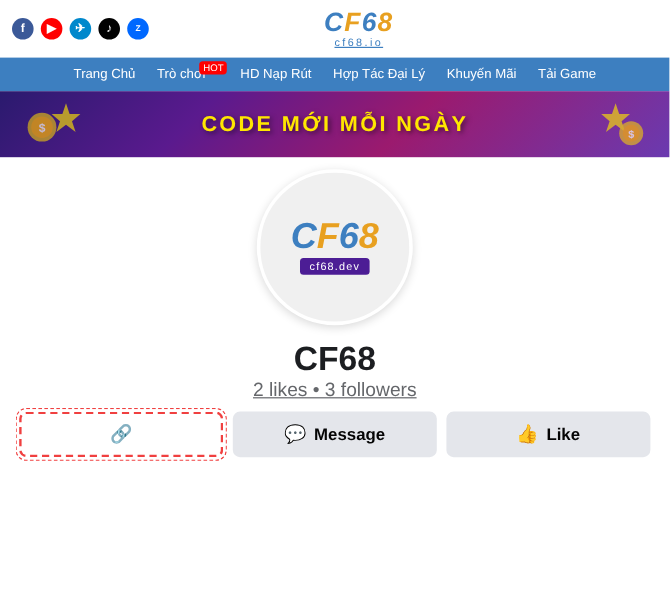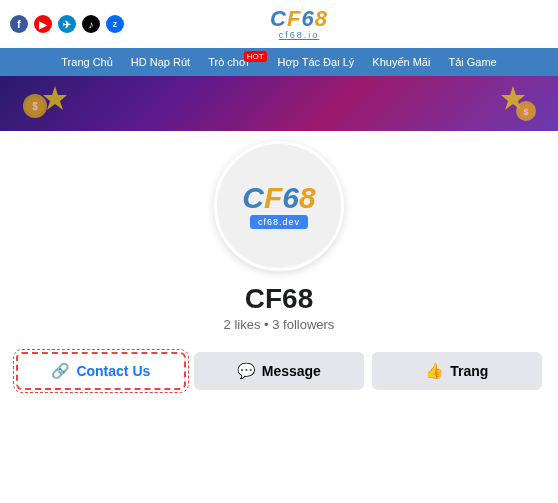--- a/index.html
+++ b/index.html
@@ -148,40 +148,41 @@
     }
     .avatar-inner-logo {
       font-size: 30px;
       font-weight: 900;
       color: #e8a020;
       font-style: italic;
       line-height: 1;
     }
     .avatar-inner-logo span { color: #3d7fc0; }
     .avatar-inner-sub {
-      background: #3b82f6;
+      background: #4c1d95;
       color: #fff;
       font-size: 9px;
       padding: 2px 8px;
       border-radius: 3px;
       margin-top: 2px;
       letter-spacing: 1px;
     }
 
     .profile-name {
       font-size: 28px;
       font-weight: 700;
       color: #1c1e21;
       margin-top: 12px;
     }
     .profile-stats {
-      font-size: 13px;
+      font-size: 16px;
       color: #65676b;
       margin-top: 2px;
-      margin-bottom: 20px;
+      margin-bottom: 8px;
+      text-decoration: underline;
     }
 
     
     .action-buttons {
       display: flex;
       gap: 8px;
       padding: 0 15px 12px 15px;
       width: 100%;
       justify-content: center;
     }
@@ -233,38 +234,39 @@
       <div class="logo-cf68">
         <span>C</span>F<span>6</span>8
       </div>
       <div class="logo-sub">cf68.io</div>
     </div>
   </div>
 </div>
 
 <div class="nav-bar">
   <div class="nav-item">Trang Chủ</div>
-  <div class="nav-item">HD Nạp Rút</div>
   <div class="nav-item" style="padding-right:20px;">
     <span>Trò chơi</span>
     <span class="nav-badge">HOT</span>
   </div>
+  <div class="nav-item">HD Nạp Rút</div>
   <div class="nav-item">Hợp Tác Đại Lý</div>
   <div class="nav-item">Khuyến Mãi</div>
   <div class="nav-item">Tải Game</div>
 </div>
 
 <div class="banner">
 
   <svg class="banner-decoration" viewBox="0 0 50 45">
     <circle cx="15" cy="25" r="12" fill="#ffd700" opacity="0.8"></circle>
     <circle cx="15" cy="25" r="9" fill="#ffb300" opacity="0.9"></circle>
     <text x="15" y="29" text-anchor="middle" font-size="10" font-weight="bold" fill="#fff">$</text>
     <polygon points="35,5 38,14 47,14 40,20 43,29 35,23 27,29 30,20 23,14 32,14" fill="#ffe600" opacity="0.9"></polygon>
   </svg>
+  <div class="banner-text">CODE MỚI MỖI NGÀY</div>
   <svg class="banner-decoration2" viewBox="0 0 50 45">
     <polygon points="25,5 28,14 37,14 30,20 33,29 25,23 17,29 20,20 13,14 22,14" fill="#ffe600" opacity="0.9"></polygon>
     <circle cx="38" cy="30" r="10" fill="#ffd700" opacity="0.8"></circle>
     <circle cx="38" cy="30" r="7" fill="#ffb300" opacity="0.9"></circle>
     <text x="38" y="34" text-anchor="middle" font-size="9" font-weight="bold" fill="#fff">$</text>
   </svg>
 </div>
 
 <div class="profile-section">
 
@@ -275,24 +277,23 @@
     <div class="avatar-inner-sub">cf68.dev</div>
   </div>
 
   <div class="profile-name">CF68</div>
 
   <div class="profile-stats">2 likes • 3 followers</div>
 
   <div class="action-buttons">
     <button class="btn btn-contact">
       <span class="btn-icon">🔗</span>
-      <span>Contact Us</span>
     </button>
     <button class="btn btn-message">
       <span class="btn-icon">💬</span>
       <span>Message</span>
     </button>
     <button class="btn btn-like">
       <span class="btn-icon">👍</span>
-      <span>Trang</span>
+      <span>Like</span>
     </button>
   </div>
 </div>
 
 </body></html>

